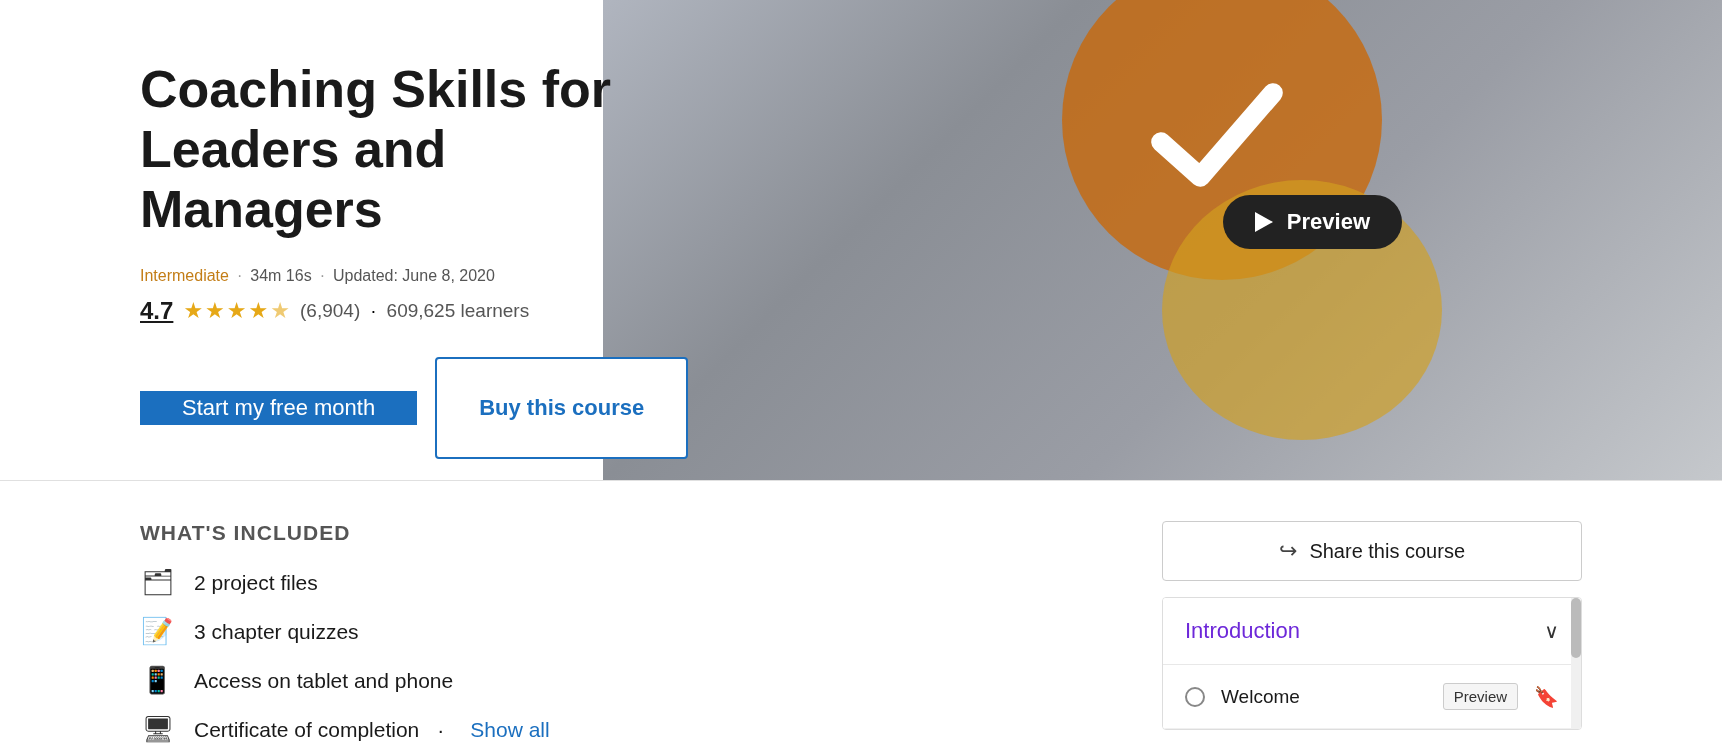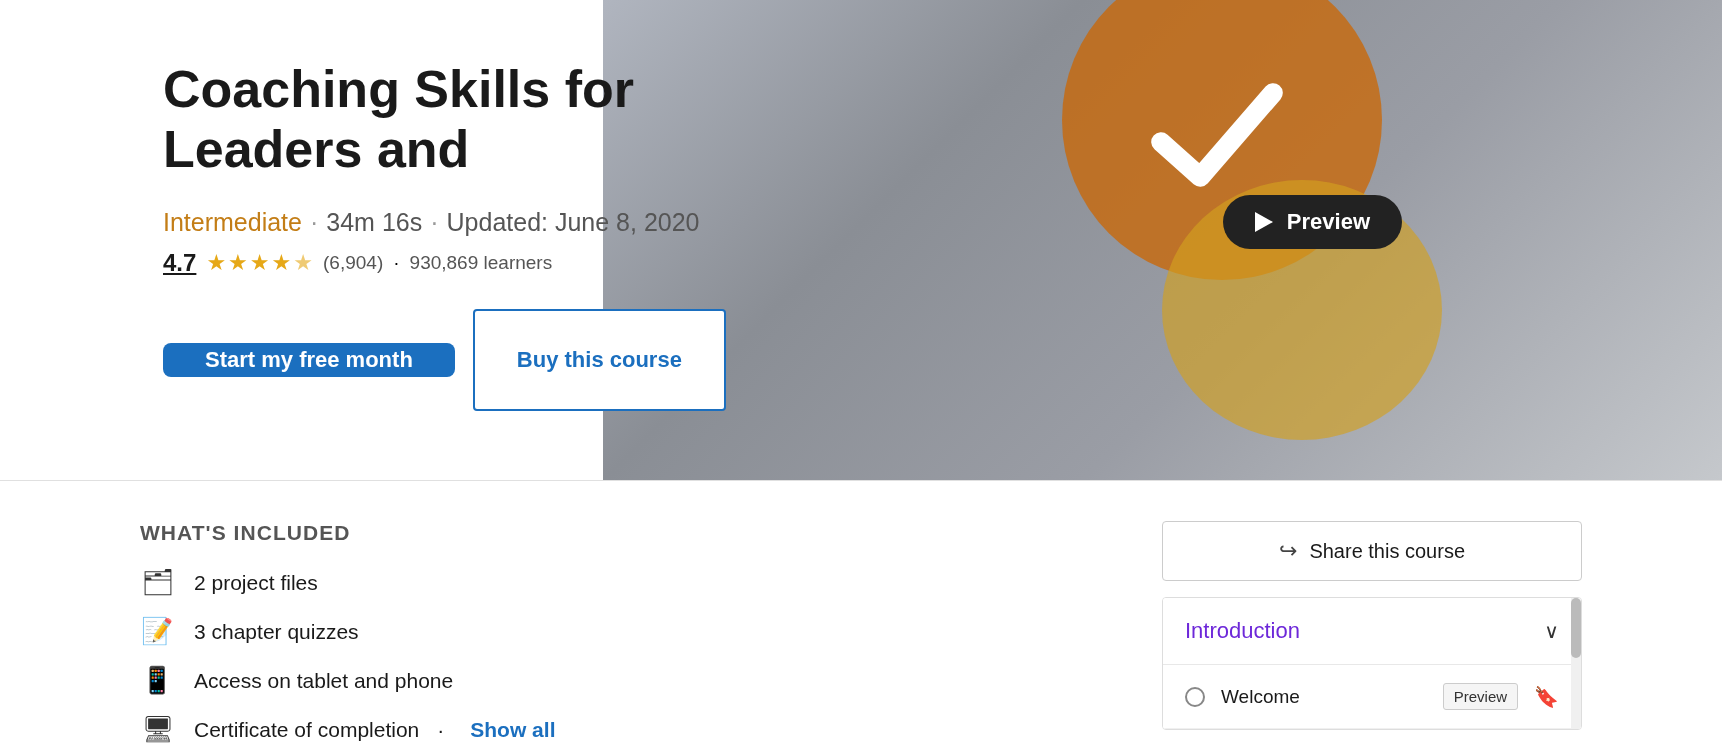--- a/index.html
+++ b/index.html
@@ -93,33 +93,32 @@
       border-color: transparent transparent transparent #fff;
       margin-right: 4px;
     }
 
     
     .hero-content {
       position: relative;
       z-index: 4;
       padding: 60px 0 0 140px;
       max-width: 680px;
-      margin-left: 23px;
     }
 
     .course-title {
       font-size: 52px;
       font-weight: 800;
       color: #1a1a1a;
       line-height: 1.15;
       margin-bottom: 28px;
     }
 
     .course-meta {
-      font-size: 25px;
+      font-size: 16px;
       color: #555;
       margin-bottom: 12px;
       display: flex;
       align-items: flex-end;
       gap: 8px;
     }
 
     .course-meta .level {
       color: #c37d16;
     }
@@ -165,24 +164,24 @@
     .btn-row {
       display: flex;
       gap: 18px;
       align-items: center;
     }
 
     .btn-primary {
       background: #1b6fbf;
       color: #fff;
       border: none;
-      border-radius: 8px;
+      border-radius: 0;
       padding: 4px 42px;
       font-size: 22px;
-      font-weight: 700;
+      font-weight: 400;
       cursor: pointer;
       white-space: nowrap;
     }
 
     .btn-secondary {
       background: #fff;
       color: #1b6fbf;
       border: 2px solid #1b6fbf;
       border-radius: 4px;
       padding: 36px 42px;
@@ -229,21 +228,20 @@
       width: 36px;
       text-align: center;
       flex-shrink: 0;
     }
 
     .show-all-link {
       color: #1b6fbf;
       text-decoration: none;
       font-size: 21px;
       margin-left: 8px;
-      font-weight: bold;
     }
 
     
     .right-panel {
       width: 420px;
       flex-shrink: 0;
     }
 
     .share-btn {
       width: 100%;
@@ -371,20 +369,21 @@
   </div>
 
   <button class="preview-btn">
     <span class="play-icon"></span>
     <span>Preview</span>
   </button>
 
   <div class="hero-content">
     <h1 class="course-title">
       <span>Coaching Skills for Leaders and</span><br>
+      <span>Managers</span>
     </h1>
 
     <div class="course-meta">
       <span class="level">Intermediate</span>
       <span class="dot">·</span>
       <span>34m 16s</span>
       <span class="dot">·</span>
       <span>Updated: June 8, 2020</span>
     </div>
 
@@ -392,21 +391,21 @@
       <span class="rating-number">4.7</span>
       <div class="stars">
         <span class="star">★</span>
         <span class="star">★</span>
         <span class="star">★</span>
         <span class="star">★</span>
         <span class="star" style="color:#e6a817; opacity:0.6;">★</span>
       </div>
       <span class="rating-count">(6,904)</span>
       <span class="dot">·</span>
-      <span class="learners">930,869 learners</span>
+      <span class="learners">609,625 learners</span>
     </div>
 
     <div class="btn-row">
       <button class="btn-primary">Start my free month</button>
       <button class="btn-secondary">Buy this course</button>
     </div>
   </div>
 </div>
 
 <div class="bottom-section">

